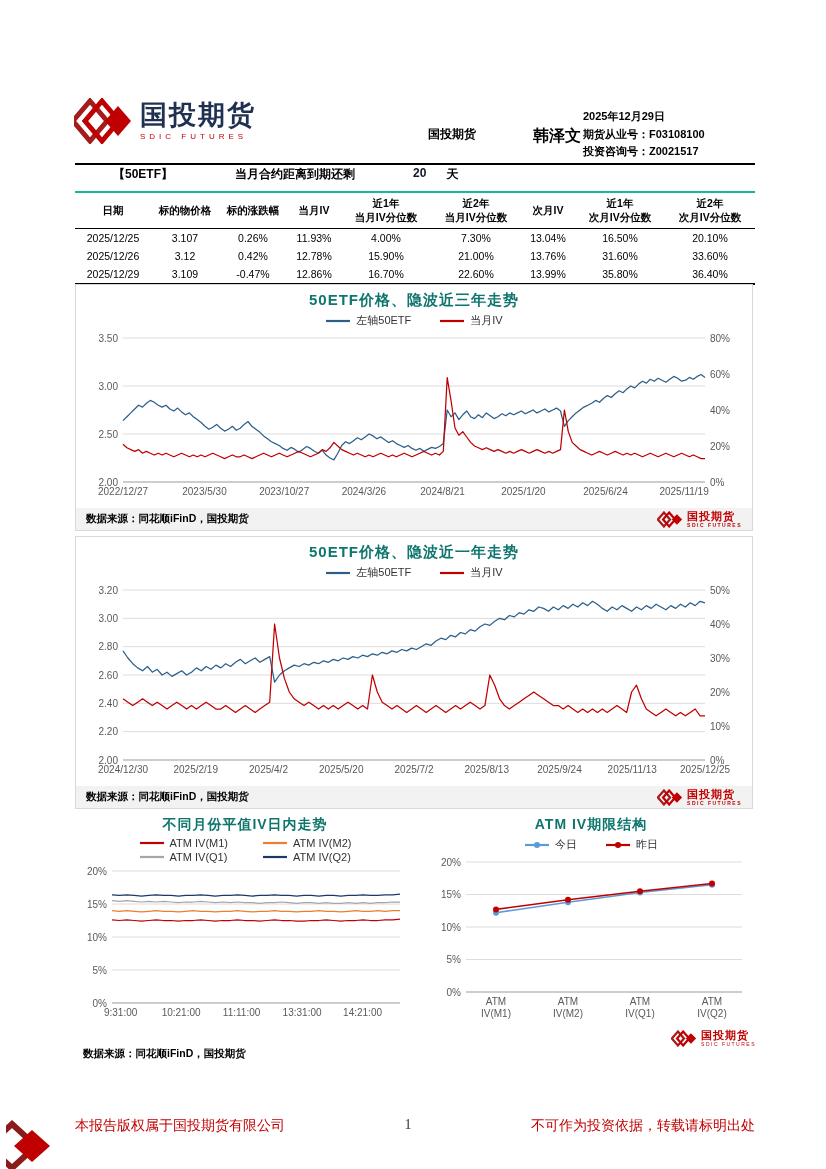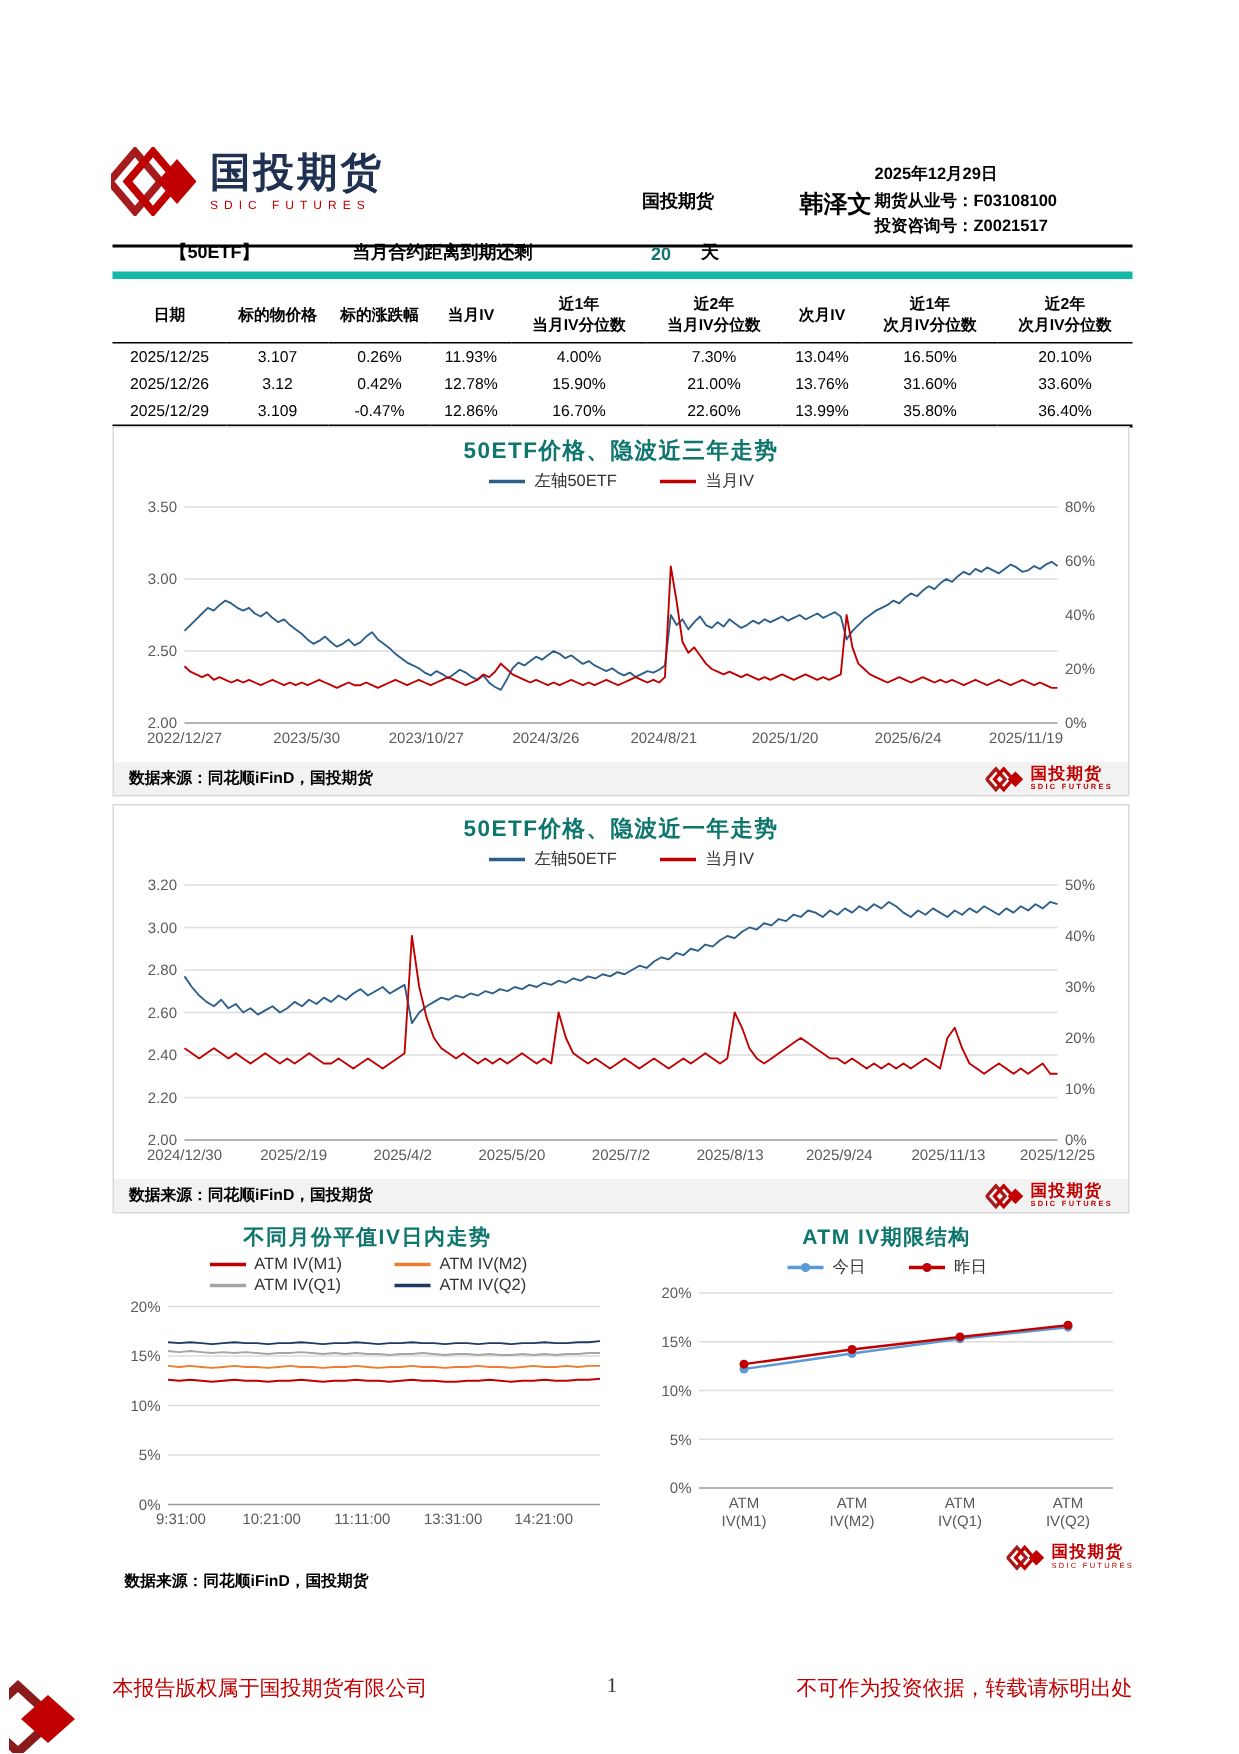--- a/index.html
+++ b/index.html
@@ -10,25 +10,25 @@
   .hdr-logo{position:absolute;left:74px;top:98px;display:flex;align-items:center;gap:8px;}
   .hdr-logo .txt{display:flex;flex-direction:column;line-height:1;}
   .hdr-logo .txt b{font-size:27px;color:#1f3050;letter-spacing:2px;}
   .hdr-logo .txt i{font-style:normal;color:#c00000;font-size:8px;letter-spacing:4px;margin-top:4px;}
   .h-company{position:absolute;left:428px;top:126px;font-size:12px;font-weight:bold;}
   .h-analyst{position:absolute;left:533px;top:126px;font-size:16px;font-weight:bold;}
   .h-creds{position:absolute;left:583px;top:108px;font-size:11px;font-weight:bold;line-height:1.6;}
   .rule-thick{position:absolute;left:75px;width:680px;top:163px;height:2px;background:#000;}
 
   
-  .title-bar{position:absolute;left:75px;top:156px;width:680px;height:25px;border-bottom:5px solid #14b8a6;
-             display:flex;align-items:center;font-size:12px;font-weight:bold;}
+  .title-bar{position:absolute;left:75px;top:166px;width:680px;height:25px;border-bottom:2px solid #14b8a6;
+             display:flex;font-size:12px;font-weight:bold;}
   .title-bar .bracket{margin-left:38px;}
   .title-bar .lbl{margin-left:62px;}
-  .title-bar .days{margin-left:79px;color:#0f766e;}
+  .title-bar .days{margin-left:58px;color:#0f172a;}
   .title-bar .unit{margin-left:20px;}
 
   
   table.data{position:absolute;left:75px;top:194px;width:680px;border-collapse:collapse;
              table-layout:fixed;font-size:10.5px;border-bottom:2px solid #000;}
   table.data th{font-weight:bold;border-bottom:1px solid #000;padding:3px 0 4px;line-height:1.3;text-align:center;vertical-align:middle;}
   table.data td{text-align:center;padding:2px 0;height:14px;}
 
   
   .box{position:absolute;left:75px;width:678px;border:1px solid #d9d9d9;background:#fff;box-sizing:border-box;padding-top:6px;}

